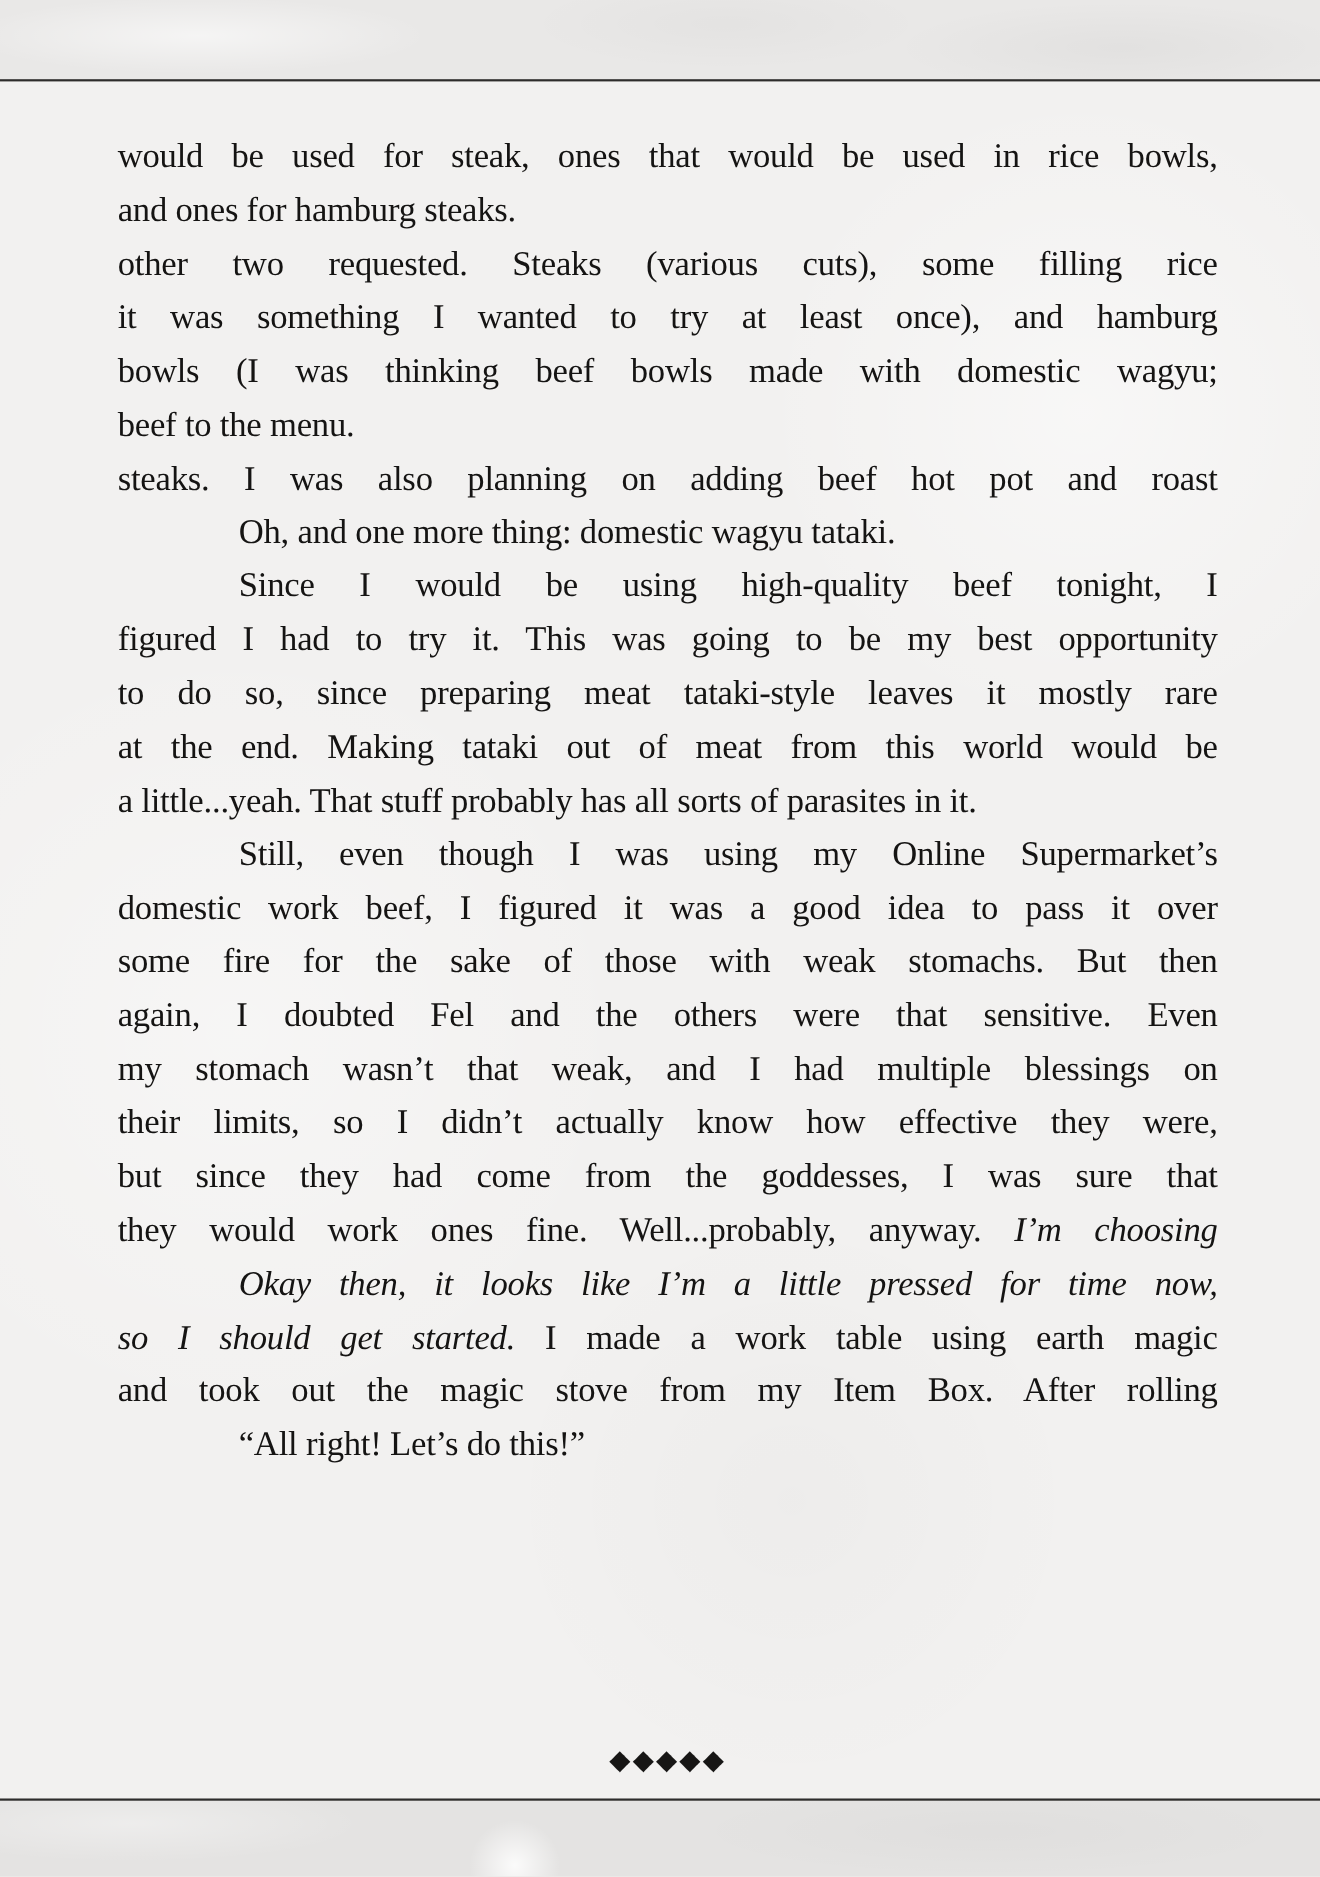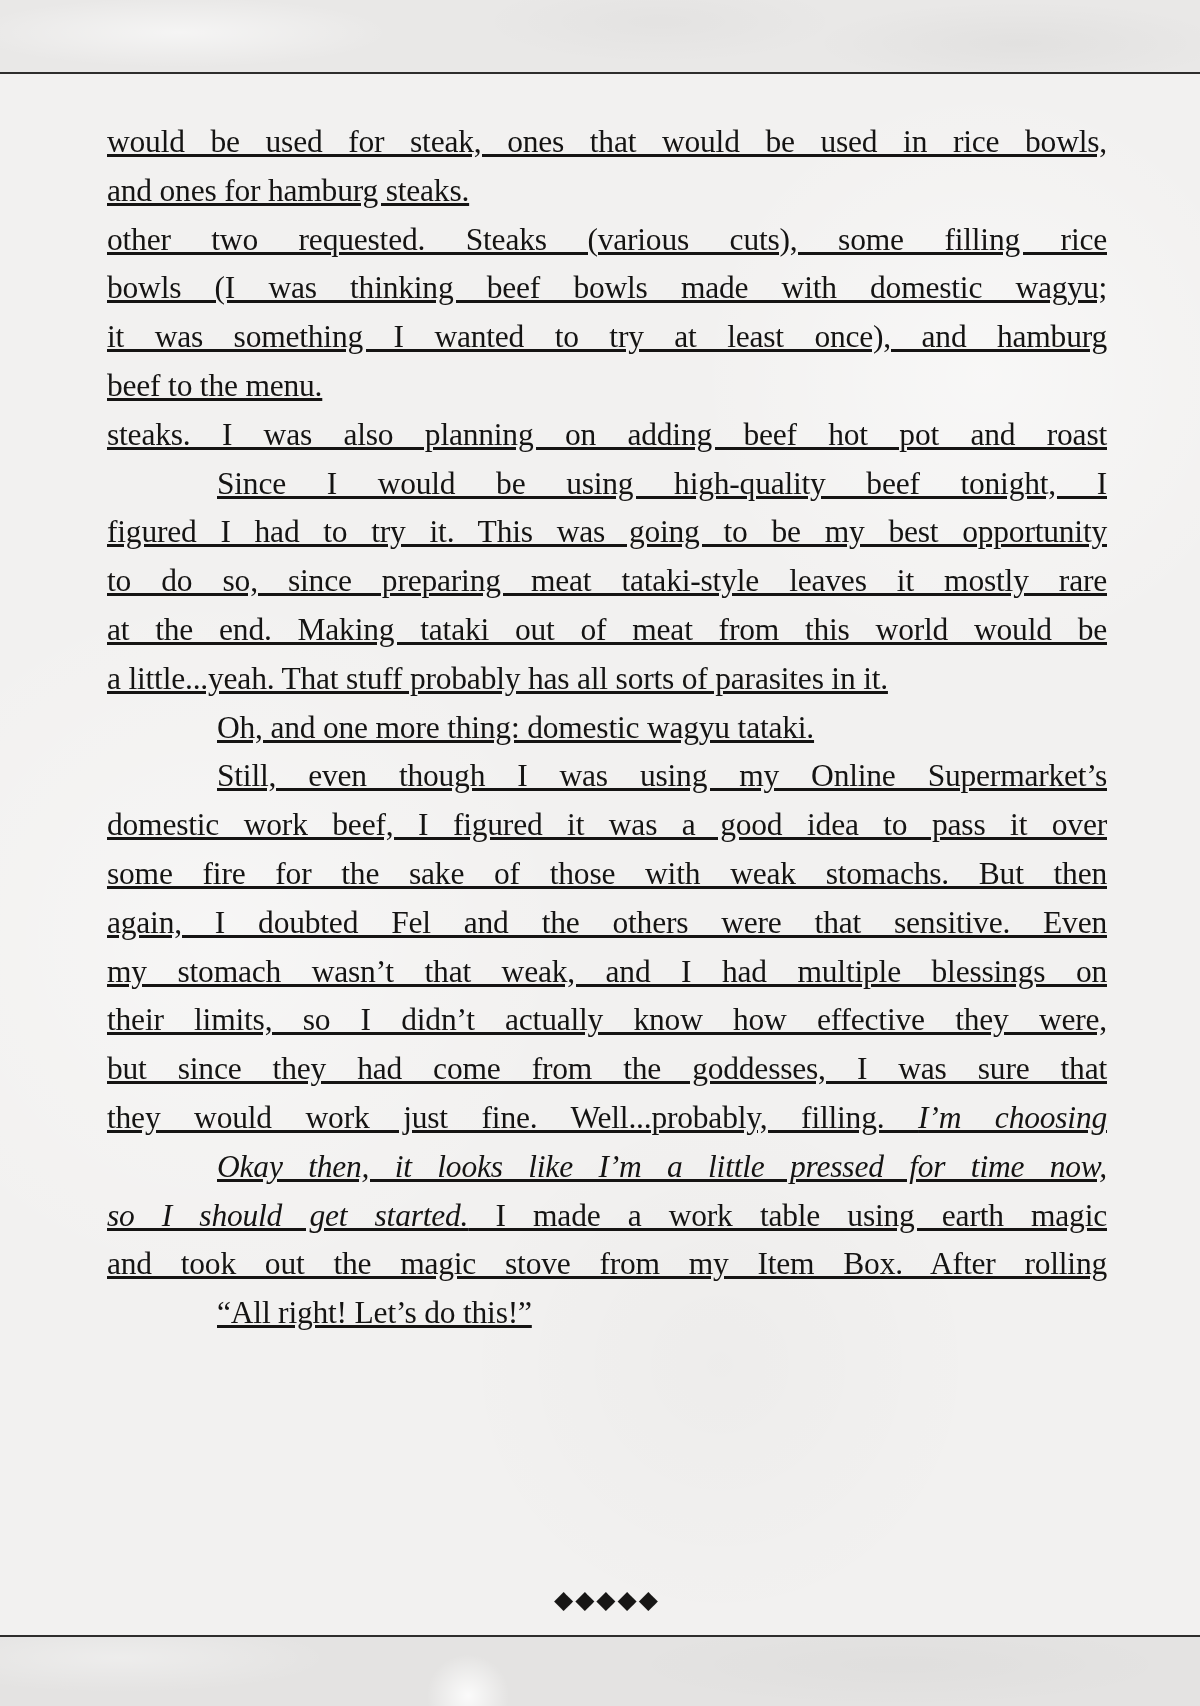--- a/index.html
+++ b/index.html
@@ -34,21 +34,20 @@
       radial-gradient(ellipse 400px 60px at 75% 40%, rgba(0,0,0,0.02), rgba(0,0,0,0) 70%),
       radial-gradient(ellipse 300px 50px at 10% 30%, rgba(255,255,255,0.35), rgba(255,255,255,0) 70%),
       #e4e3e2;
     border-top: 2px solid #2e2d2c;
   }
   .text-block {
     position: absolute; top: 118px; left: 107px; width: 1000px;
     font-size: 31.5px; line-height: 48.8px;
     color: #151413;
     letter-spacing: -0.2px;
-    text-decoration: underline;
   }
   .para { margin: 0; }
   .line {
     text-align: justify;
     text-align-last: justify;
     width: 100%;
   }
   .line.last { text-align-last: left; }
   .line.indent { text-indent: 110px; }
   .it { font-style: italic; }
@@ -65,44 +64,44 @@
 
 <div class="screen">
   <div class="band-top"></div>
   <div class="text-block">
       <div class="para">
         <div class="line"><span>would be used for steak, ones that would be used in rice bowls,</span></div>
         <div class="line last"><span>and ones for hamburg steaks.</span></div>
       </div>
       <div class="para">
         <div class="line"><span>other two requested. Steaks (various cuts), some filling rice</span></div>
+        <div class="line"><span>it was something I wanted to try at least once), and hamburg</span></div>
         <div class="line"><span>bowls (I was thinking beef bowls made with domestic wagyu;</span></div>
-        <div class="line"><span>it was something I wanted to try at least once), and hamburg</span></div>
         <div class="line last"><span>beef to the menu.</span></div>
         <div class="line"><span>steaks. I was also planning on adding beef hot pot and roast</span></div>
+      </div>
+      <div class="para">
+        <div class="line indent last"><span>Oh, and one more thing: domestic wagyu tataki.</span></div>
       </div>
       <div class="para">
         <div class="line indent"><span>Since I would be using high-quality beef tonight, I</span></div>
         <div class="line"><span>figured I had to try it. This was going to be my best opportunity</span></div>
         <div class="line"><span>to do so, since preparing meat tataki-style leaves it mostly rare</span></div>
         <div class="line"><span>at the end. Making tataki out of meat from this world would be</span></div>
         <div class="line last"><span>a little...yeah. That stuff probably has all sorts of parasites in it.</span></div>
       </div>
       <div class="para">
-        <div class="line indent last"><span>Oh, and one more thing: domestic wagyu tataki.</span></div>
-      </div>
-      <div class="para">
         <div class="line indent"><span>Still, even though I was using my Online Supermarket’s</span></div>
         <div class="line"><span>domestic work beef, I figured it was a good idea to pass it over</span></div>
         <div class="line"><span>some fire for the sake of those with weak stomachs. But then</span></div>
         <div class="line"><span>again, I doubted Fel and the others were that sensitive. Even</span></div>
         <div class="line"><span>my stomach wasn’t that weak, and I had multiple blessings on</span></div>
         <div class="line"><span>their limits, so I didn’t actually know how effective they were,</span></div>
         <div class="line"><span>but since they had come from the goddesses, I was sure that</span></div>
-        <div class="line"><span>they would work just fine. Well...probably, filling. </span><span class="it">I’m choosing</span></div>
+        <div class="line"><span>they would work ones fine. Well...probably, anyway. </span><span class="it">I’m choosing</span></div>
       </div>
       <div class="para">
         <div class="line indent"><span class="it">Okay then, it looks like I’m a little pressed for time now,</span></div>
         <div class="line"><span class="it">so I should get started.</span><span> I made a work table using earth magic</span></div>
         <div class="line"><span>and took out the magic stove from my Item Box. After rolling</span></div>
       </div>
       <div class="para">
         <div class="line indent last"><span>“All right! Let’s do this!”</span></div>
       </div>
     </div>

